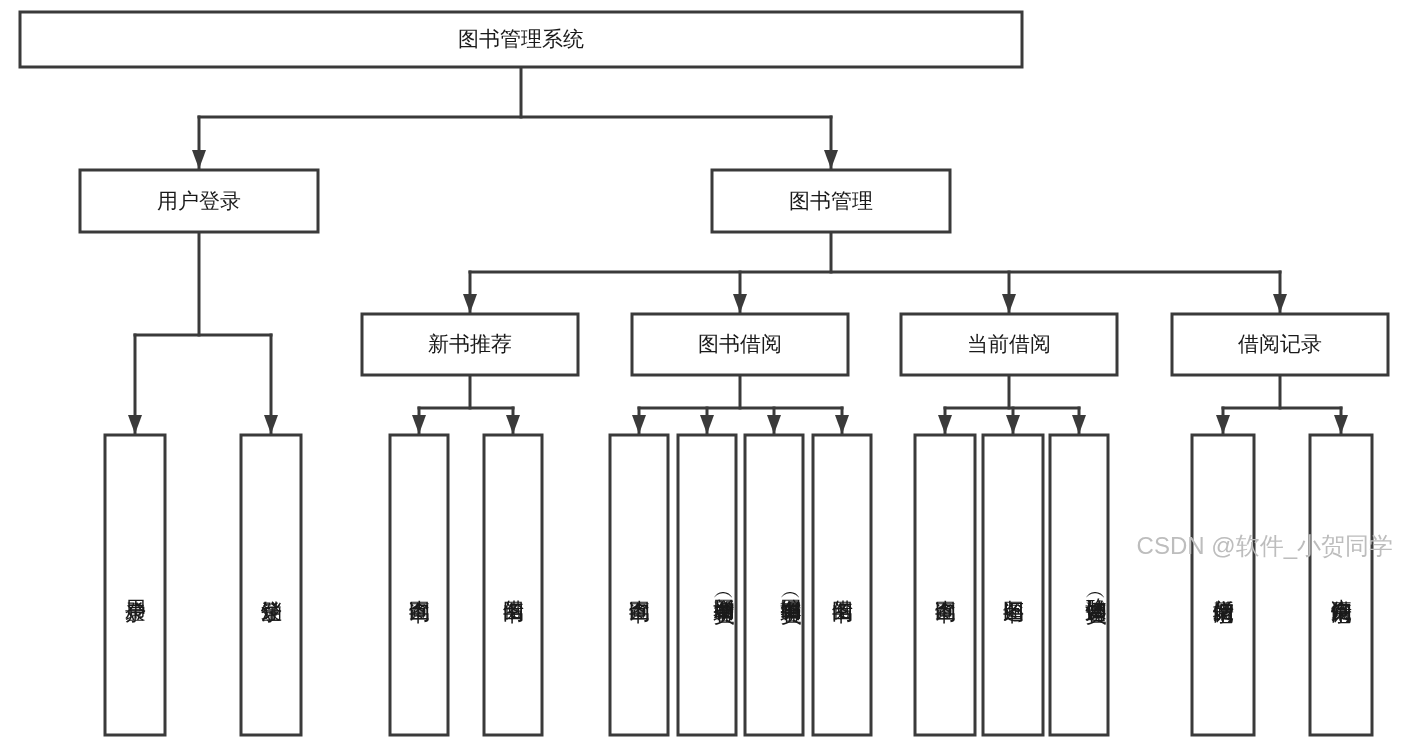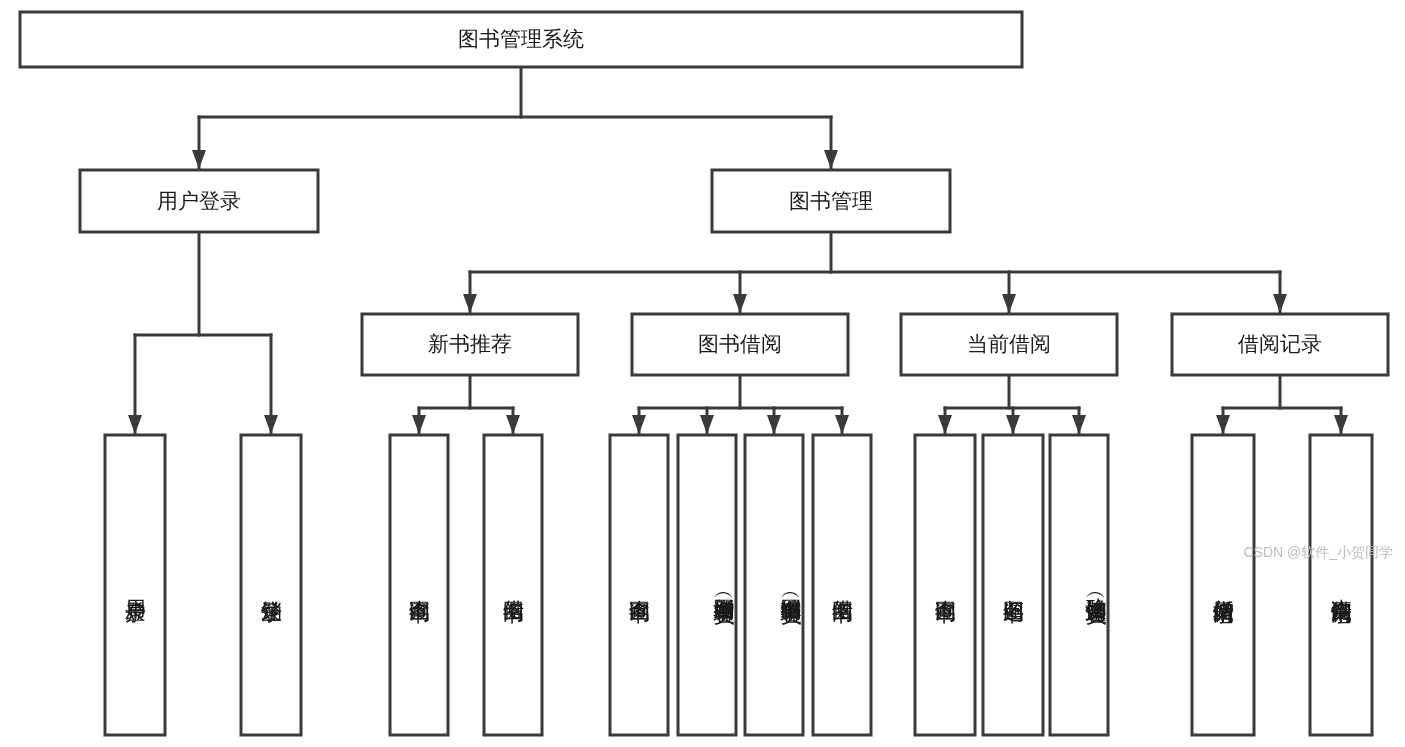--- a/index.html
+++ b/index.html
@@ -58,21 +58,21 @@
     letter-spacing: 1px;
     text-align: center;
     white-space: nowrap;
     pointer-events: none;
   }
   .watermark {
     position: absolute;
     right: 12px;
     bottom: 4px;
     font-family: "Liberation Sans", "DejaVu Sans", sans-serif;
-    font-size: 14px;
+    font-size: 24px;
     color: #bdbdbd;
     white-space: nowrap;
   }
 </style>
 </head>
 <body>
 
 <div id="diagram-root">
 
   <svg id="diagram-svg" viewBox="0 0 1405 747">

